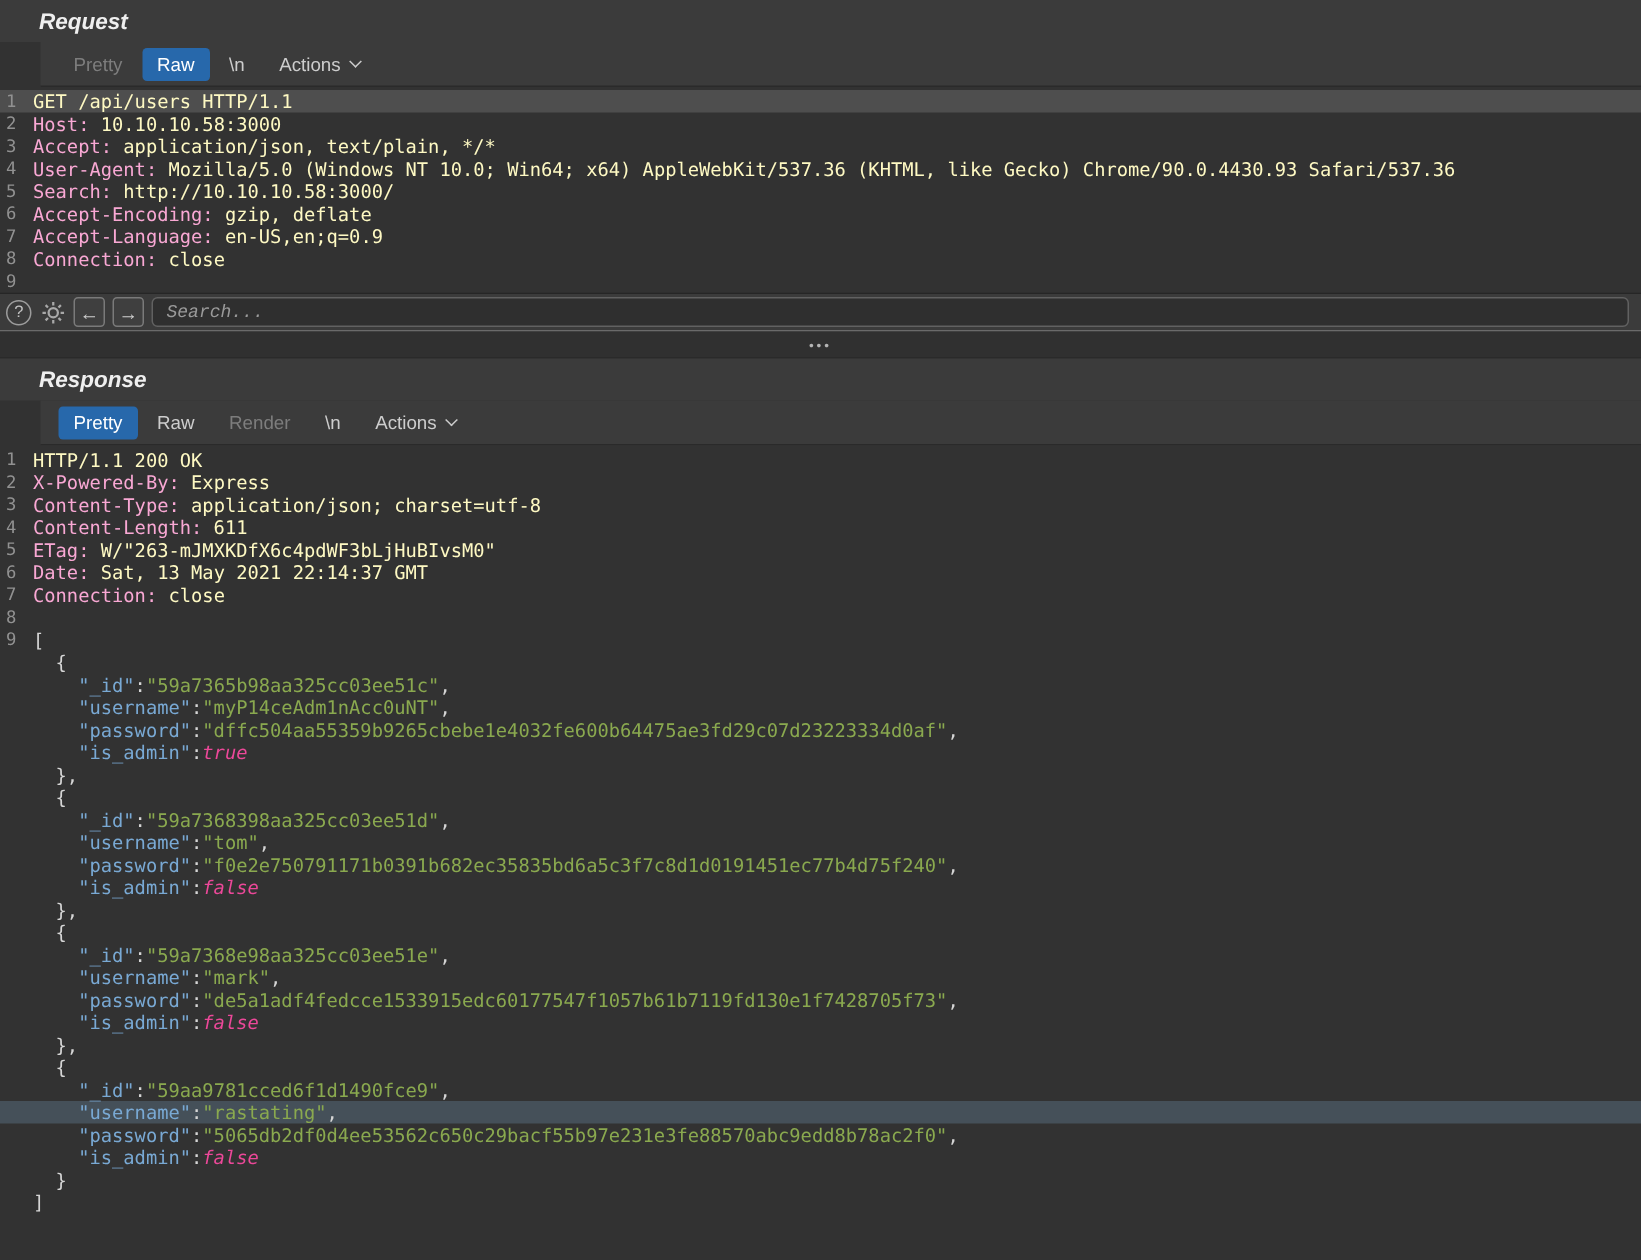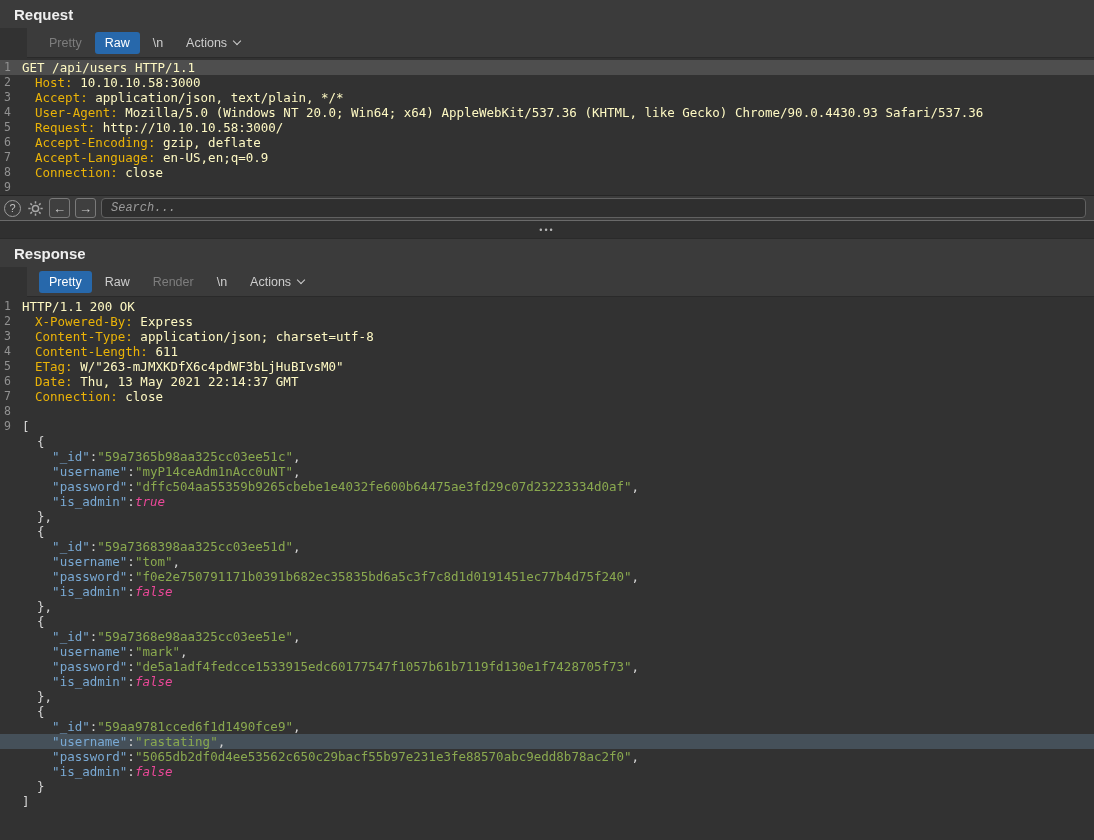--- a/index.html
+++ b/index.html
@@ -3,42 +3,42 @@
 <meta charset="utf-8">
 <style>
   * { margin:0; padding:0; box-sizing:border-box; }
   html,body { width:1094px; height:840px; background:#323232; overflow:hidden;
               font-family:"Liberation Sans", sans-serif; }
   #app { display:flex; flex-direction:column; width:1094px; height:840px; }
 
   .panel { display:flex; flex-direction:column; }
   .panel.grow { flex:1; min-height:0; }
 
-  .panel-header { height:28px; background:#3b3b3b; display:flex; align-items:center; padding-left:14px; }
+  .panel-header { height:28px; background:#3b3b3b; display:flex; align-items:center; padding-left:26px;font-style:italic; }
   .panel-title { color:#efefef; font-weight:bold; font-size:15px; }
 
   .tabbar { height:30px; background:#3b3b3b; display:flex; align-items:center;
             padding-left:12px; gap:3px; border-bottom:1px solid #2a2a2a;margin-left:27px; }
   .tab { padding:4px 10px; border-radius:3px; font-size:12.5px; color:#cdcdcd;
          display:flex; align-items:center; gap:7px; cursor:default; }
   .tab.disabled { color:#7d7d7d; }
   .tab.selected { background:#2768ab; color:#ffffff; }
   .chev { width:6px; height:6px; border-left:1.5px solid currentColor; border-bottom:1.5px solid currentColor;
           transform:rotate(-45deg); margin-top:-3px; display:inline-block; }
 
   .editor { background:#323232; font-family:"DejaVu Sans Mono","Liberation Mono",monospace;
             font-size:12.5px; padding-top:2px; }
   .editor.grow { flex:1; min-height:0; overflow:hidden; }
   .line { height:15px; line-height:15px; display:flex; white-space:pre; }
   .gut { width:16px; flex:none; color:#919191; font-size:11.5px; padding-left:4px; }
   .code { padding-left:6px; }
   .sel-gray { background:#4e4e4e; }
   .sel-blue { background:#455059; }
   .c-pl { color:#fef9c3; }
-  .c-nm { color:#eab308;margin-left:13px; }
+  .c-nm { color:#f9a8d4; }
   .c-k  { color:#79a9d4; }
   .c-s  { color:#8aa94f; }
   .c-b  { color:#ec4899;font-style:italic; }
   .c-p  { color:#d6d6d6; }
 
   .toolbar { height:26px; background:#3b3b3b; display:flex; align-items:center; gap:5px;
              padding:0 8px 0 4px; border-top:1px solid #262626; border-bottom:1px solid #6a6a6a; }
   .help-btn { width:17px; height:17px; border:1.3px solid #9d9d9d; border-radius:50%; color:#c2c2c2;
               font-size:11px; display:flex; align-items:center; justify-content:center; }
   .gear-btn { width:18px; height:18px; display:flex; align-items:center; justify-content:center; }
@@ -74,22 +74,22 @@
         </div>
         <div class="tab normal">
           <span>Actions</span>
           <span class="chev"></span>
         </div>
       </div>
     <div class="editor" id="req-editor">
         <div class="line sel-gray"><span class="gut">1</span><span class="code"><span class="c-pl">GET /api/users HTTP/1.1</span></span></div>
         <div class="line"><span class="gut">2</span><span class="code"><span class="c-nm">Host:</span><span class="c-pl"> 10.10.10.58:3000</span></span></div>
         <div class="line"><span class="gut">3</span><span class="code"><span class="c-nm">Accept:</span><span class="c-pl"> application/json, text/plain, */*</span></span></div>
-        <div class="line"><span class="gut">4</span><span class="code"><span class="c-nm">User-Agent:</span><span class="c-pl"> Mozilla/5.0 (Windows NT 20.0; Win64; x64) AppleWebKit/537.36 (KHTML, like Gecko) Chrome/90.0.4430.93 Safari/537.36</span></span></div>
-        <div class="line"><span class="gut">5</span><span class="code"><span class="c-nm">Request:</span><span class="c-pl"> http://10.10.10.58:3000/</span></span></div>
+        <div class="line"><span class="gut">4</span><span class="code"><span class="c-nm">User-Agent:</span><span class="c-pl"> Mozilla/5.0 (Windows NT 10.0; Win64; x64) AppleWebKit/537.36 (KHTML, like Gecko) Chrome/90.0.4430.93 Safari/537.36</span></span></div>
+        <div class="line"><span class="gut">5</span><span class="code"><span class="c-nm">Search:</span><span class="c-pl"> http://10.10.10.58:3000/</span></span></div>
         <div class="line"><span class="gut">6</span><span class="code"><span class="c-nm">Accept-Encoding:</span><span class="c-pl"> gzip, deflate</span></span></div>
         <div class="line"><span class="gut">7</span><span class="code"><span class="c-nm">Accept-Language:</span><span class="c-pl"> en-US,en;q=0.9</span></span></div>
         <div class="line"><span class="gut">8</span><span class="code"><span class="c-nm">Connection:</span><span class="c-pl"> close</span></span></div>
         <div class="line"><span class="gut">9</span><span class="code"></span></div>
       </div>
     <div class="toolbar">
       <span class="help-btn">?</span>
       <span class="gear-btn">
         <svg width="17" height="17" viewBox="0 0 17 17">
           <g stroke="#a8a8a8" stroke-width="1.5" fill="none">
@@ -129,21 +129,21 @@
           <span>Actions</span>
           <span class="chev"></span>
         </div>
       </div>
     <div class="editor grow" id="res-editor">
         <div class="line"><span class="gut">1</span><span class="code"><span class="c-pl">HTTP/1.1 200 OK</span></span></div>
         <div class="line"><span class="gut">2</span><span class="code"><span class="c-nm">X-Powered-By:</span><span class="c-pl"> Express</span></span></div>
         <div class="line"><span class="gut">3</span><span class="code"><span class="c-nm">Content-Type:</span><span class="c-pl"> application/json; charset=utf-8</span></span></div>
         <div class="line"><span class="gut">4</span><span class="code"><span class="c-nm">Content-Length:</span><span class="c-pl"> 611</span></span></div>
         <div class="line"><span class="gut">5</span><span class="code"><span class="c-nm">ETag:</span><span class="c-pl"> W/"263-mJMXKDfX6c4pdWF3bLjHuBIvsM0"</span></span></div>
-        <div class="line"><span class="gut">6</span><span class="code"><span class="c-nm">Date:</span><span class="c-pl"> Thu, 13 May 2021 22:14:37 GMT</span></span></div>
+        <div class="line"><span class="gut">6</span><span class="code"><span class="c-nm">Date:</span><span class="c-pl"> Sat, 13 May 2021 22:14:37 GMT</span></span></div>
         <div class="line"><span class="gut">7</span><span class="code"><span class="c-nm">Connection:</span><span class="c-pl"> close</span></span></div>
         <div class="line"><span class="gut">8</span><span class="code"></span></div>
         <div class="line"><span class="gut">9</span><span class="code"><span class="c-p">[</span></span></div>
         <div class="line"><span class="gut"></span><span class="code"><span class="c-p">  {</span></span></div>
         <div class="line"><span class="gut"></span><span class="code"><span class="c-k">    "_id"</span><span class="c-p">:</span><span class="c-s">"59a7365b98aa325cc03ee51c"</span><span class="c-p">,</span></span></div>
         <div class="line"><span class="gut"></span><span class="code"><span class="c-k">    "username"</span><span class="c-p">:</span><span class="c-s">"myP14ceAdm1nAcc0uNT"</span><span class="c-p">,</span></span></div>
         <div class="line"><span class="gut"></span><span class="code"><span class="c-k">    "password"</span><span class="c-p">:</span><span class="c-s">"dffc504aa55359b9265cbebe1e4032fe600b64475ae3fd29c07d23223334d0af"</span><span class="c-p">,</span></span></div>
         <div class="line"><span class="gut"></span><span class="code"><span class="c-k">    "is_admin"</span><span class="c-p">:</span><span class="c-b">true</span></span></div>
         <div class="line"><span class="gut"></span><span class="code"><span class="c-p">  },</span></span></div>
         <div class="line"><span class="gut"></span><span class="code"><span class="c-p">  {</span></span></div>

